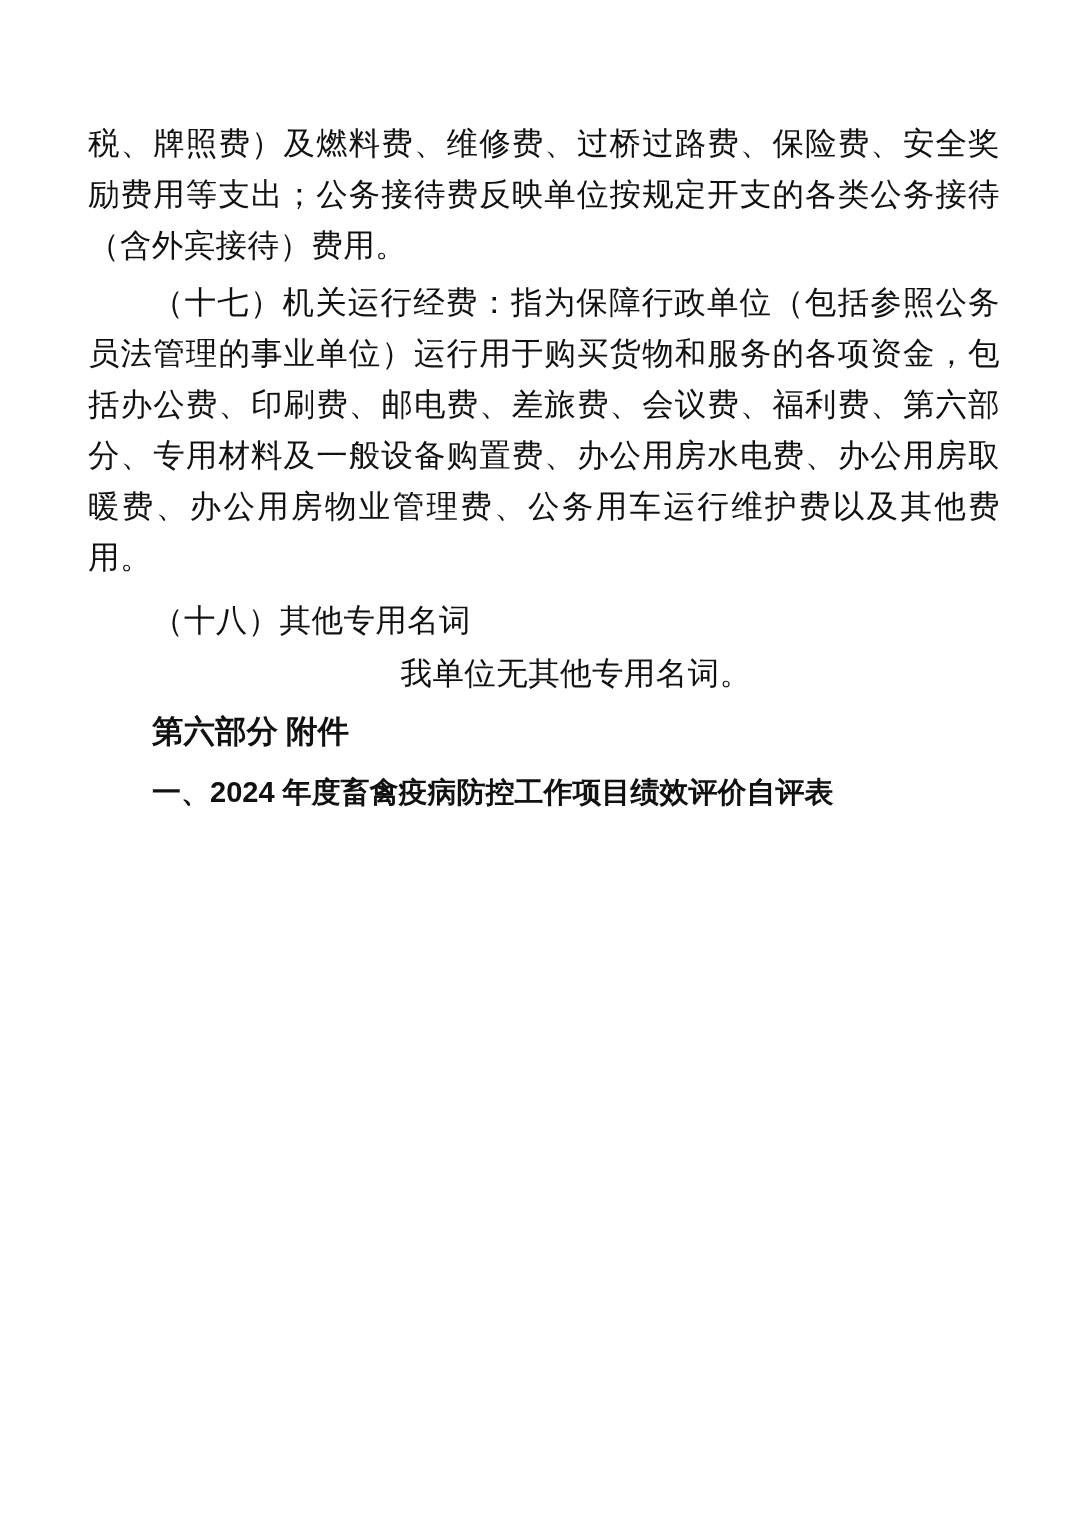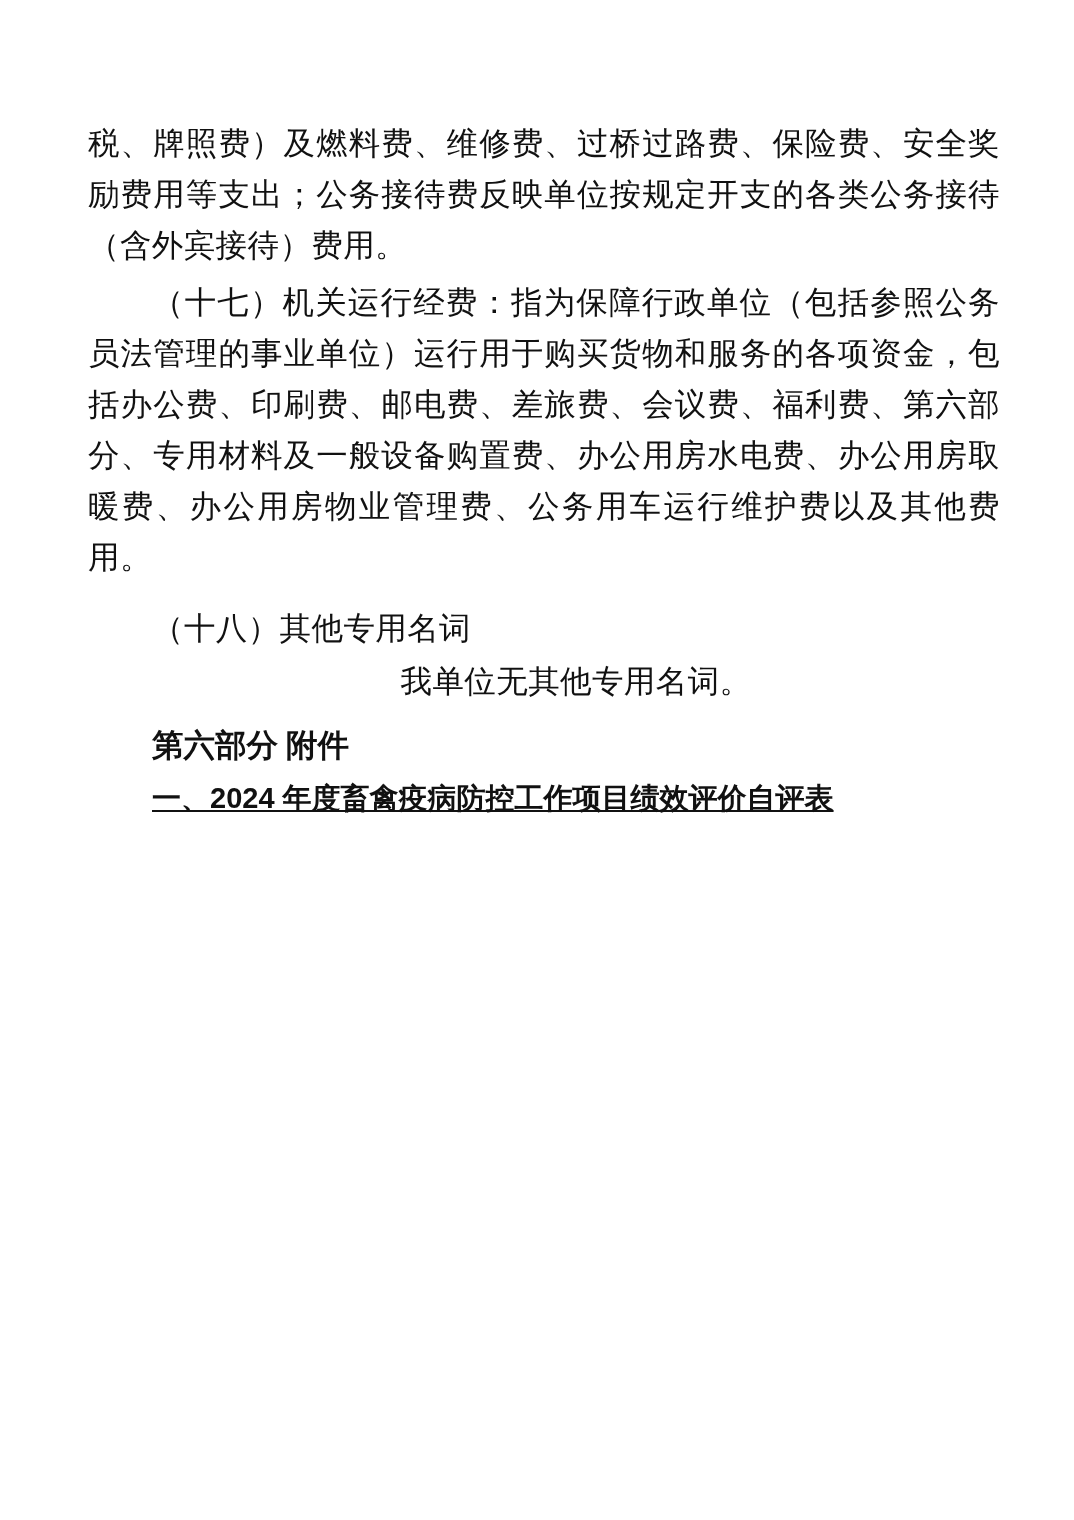--- a/index.html
+++ b/index.html
@@ -52,24 +52,24 @@
   .subheading {
     font-size: 29px;
     line-height: 46px;
     margin: 0;
     text-indent: 64px;
     font-weight: bold;
     font-family: "Liberation Sans", "DejaVu Sans", sans-serif;
   }
   .blk-1 { margin-top: 0; }
   .blk-2 { margin-top: 6px; }
-  .blk-3 { margin-top: 20px; }
+  .blk-3 { margin-top: 12px; }
   .blk-4 { margin-top: 2px; text-align: center; }
-  .blk-5 { margin-top: 14px; }
-  .blk-6 { margin-top: 4px; text-decoration: underline; }
+  .blk-5 { margin-top: 8px; }
+  .blk-6 { margin-top: 12px; }
 </style>
 </head>
 <body>
 
 <div class="page">
   <div class="content">
 
     <p class="para blk-1">税、牌照费）及燃料费、维修费、过桥过路费、保险费、安全奖励费用等支出；公务接待费反映单位按规定开支的各类公务接待（含外宾接待）费用。</p>
 
     <p class="para indent blk-2">（十七）机关运行经费：指为保障行政单位（包括参照公务员法管理的事业单位）运行用于购买货物和服务的各项资金，包括办公费、印刷费、邮电费、差旅费、会议费、福利费、第六部分、专用材料及一般设备购置费、办公用房水电费、办公用房取暖费、办公用房物业管理费、公务用车运行维护费以及其他费用。</p>

